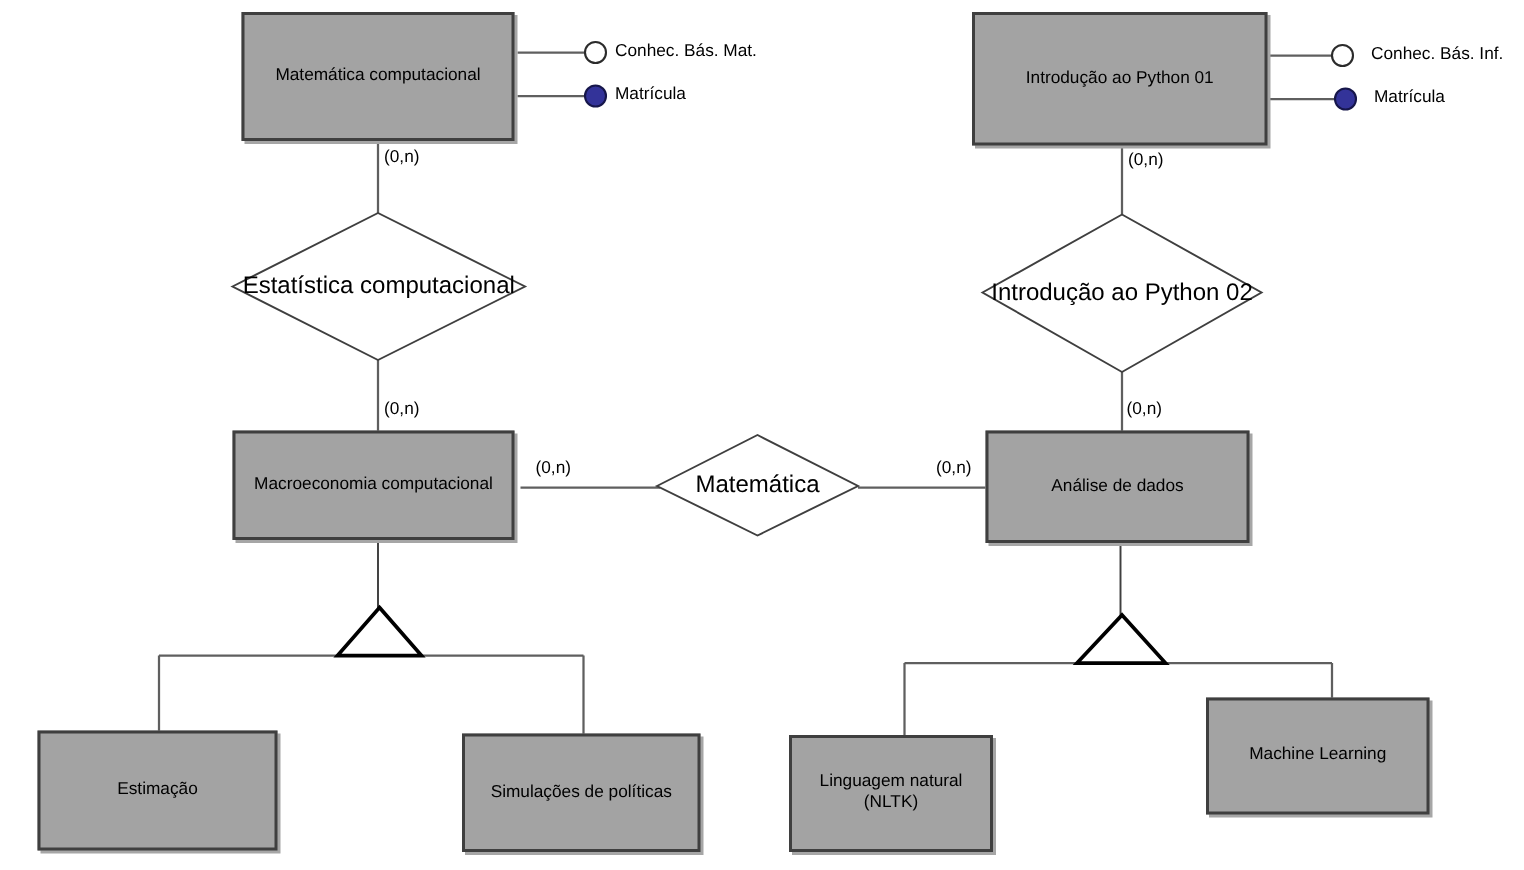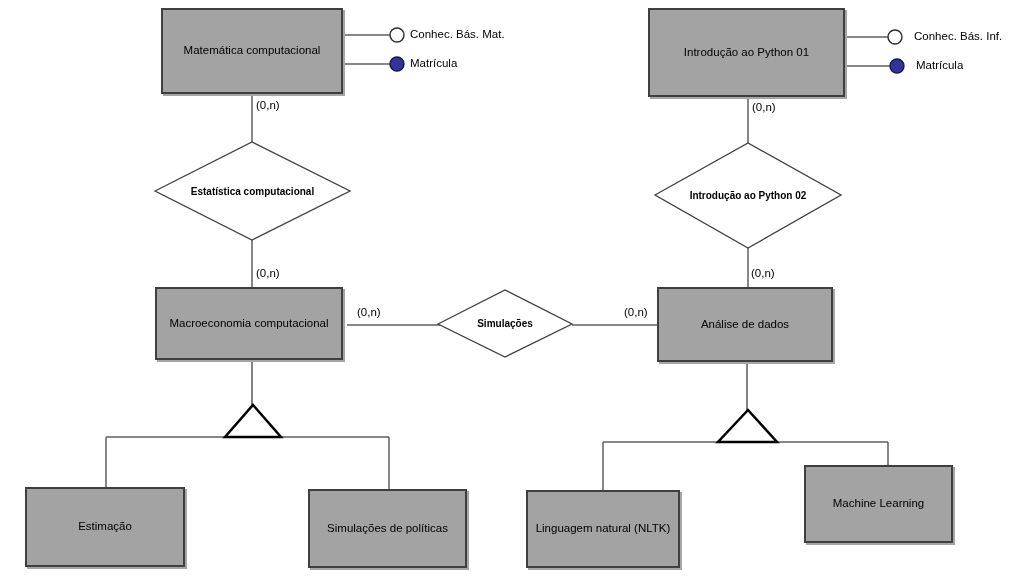--- a/index.html
+++ b/index.html
@@ -9,21 +9,21 @@
   }
   .layer { position:absolute; left:0; top:0; }
   .entity {
     position:absolute; box-sizing:border-box; background:#a3a3a3;
     border:2px solid #3f3f3f; box-shadow:2px 2px 0 #a6a6a6;
     display:flex; align-items:center; justify-content:center;
     text-align:center; font-size:11.5px; line-height:1.2; padding:2px;
   }
   .dlabel {
     position:absolute; display:flex; align-items:center; justify-content:center;
-    text-align:center; font-size:10px; pointer-events:none;font-weight:bold;
+    text-align:center; font-size:16px; pointer-events:none;
   }
   .card { position:absolute; font-size:11.5px; white-space:nowrap; }
   .attr-label { position:absolute; font-size:11.5px; white-space:nowrap; }
 </style>
 </head>
 <body>
 
 <div class="canvas">
 
   <svg class="layer" width="1016" height="580" viewBox="0 0 1016 580">
@@ -83,36 +83,36 @@
   </div>
 
   <div class="entity" style="left:25px; top:487px; width:160px; height:80px;">
     <span>Estimação</span>
   </div>
 
   <div class="entity" style="left:308px; top:489px; width:159px; height:79px;">
     <span>Simulações de políticas</span>
   </div>
 
-  <div class="entity" style="left:526px; top:490px; width:154px; height:78px;">
+  <div class="entity" style="left:526px; top:490px; width:136px; height:78px;">
     <span>Linguagem natural (NLTK)</span>
   </div>
 
   <div class="entity" style="left:804px; top:465px; width:149px; height:78px;text-align:right;">
     <span>Machine Learning</span>
   </div>
 
   <div class="dlabel" style="left:155px; top:142px; width:195px; height:98px;">
     <span>Estatística computacional</span>
   </div>
   <div class="dlabel" style="left:655px; top:143px; width:186px; height:105px;">
     <span>Introdução ao Python 02</span>
   </div>
   <div class="dlabel" style="left:438px; top:290px; width:134px; height:67px;">
-    <span>Simulações</span>
+    <span>Matemática</span>
   </div>
 
   <span class="card" style="left:256px; top:99px;">(0,n)</span>
   <span class="card" style="left:256px; top:267px;">(0,n)</span>
   <span class="card" style="left:357px; top:306px;">(0,n)</span>
   <span class="card" style="left:624px; top:306px;">(0,n)</span>
   <span class="card" style="left:752px; top:101px;">(0,n)</span>
   <span class="card" style="left:751px; top:267px;">(0,n)</span>
 
   <span class="attr-label" style="left:410px; top:28px;">Conhec. Bás. Mat.</span>

